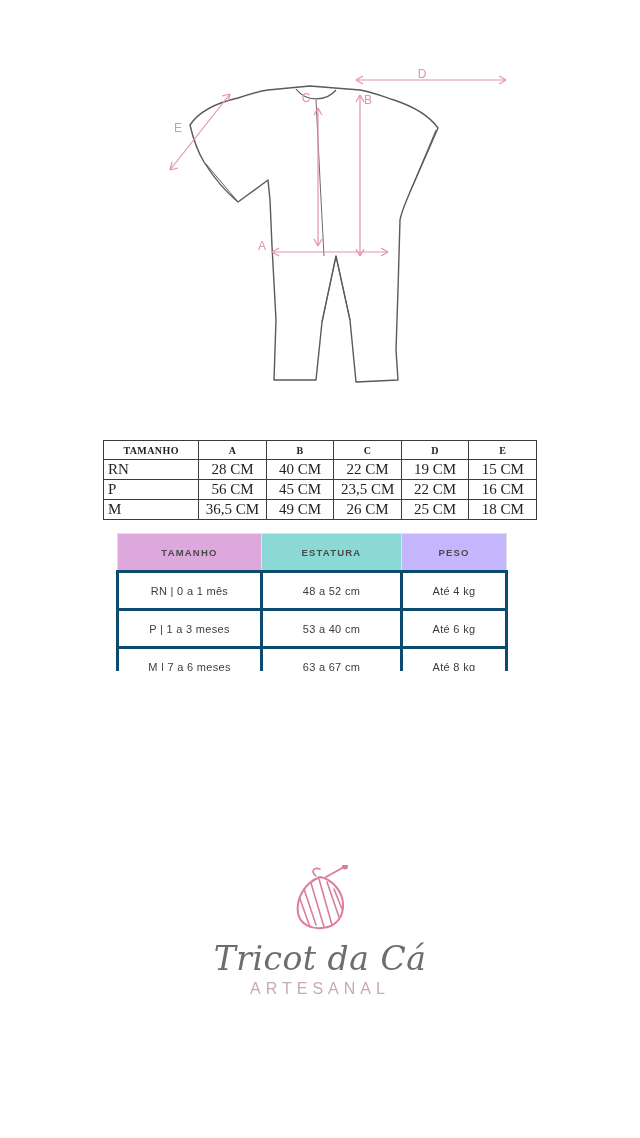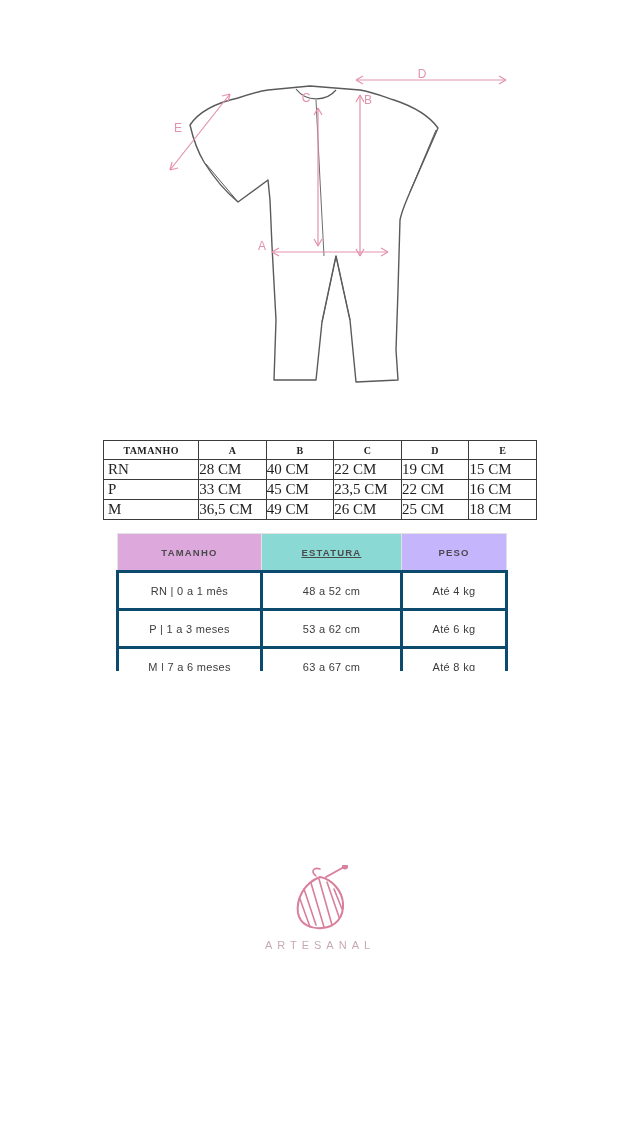--- a/index.html
+++ b/index.html
@@ -63,20 +63,21 @@
   }
   table.measure th.first, table.measure td.first {
     text-align: left;
     padding-left: 4px;
   }
   table.measure th.first {
     text-align: center;
     padding-left: 0;
   }
   table.measure td {
+    text-align: center;
     padding: 1px 0;
   }
   table.measure col.c0 { width: 22%; }
   table.measure col.cx { width: 15.6%; }
 
   
   #size-table-wrap {
     position: absolute;
     left: 116px;
     top: 533px;
@@ -91,21 +92,21 @@
   }
   table.sizes th {
     height: 34px;
     font-size: 9.5px;
     letter-spacing: 1.2px;
     font-weight: bold;
     color: #4a4a4a;
     border: 1px solid #e2e2e2;
   }
   table.sizes th.c-tamanho { background: #dda9dd; }
-  table.sizes th.c-estatura { background: #8ad9d4; text-decoration: underline; }
+  table.sizes th.c-estatura { background: #8ad9d4; }
   table.sizes th.c-peso { background: #c4b5fd; }
   table.sizes td {
     height: 33px;
     text-align: center;
     font-size: 11px;
     color: #3c3c3c;
     border: 3px solid #0c4a6e;
     background: #ffffff;
     letter-spacing: 0.3px;
   }
@@ -124,21 +125,21 @@
   }
   #logo-text {
     font-family: "DejaVu Serif", serif;
     font-size: 33px;
     color: #6d6d6d;
     letter-spacing: 0.5px;
     font-style: italic;
   }
   #logo-sub {
     font-family: "Liberation Sans", sans-serif;
-    font-size: 11px;
+    font-size: 16px;
     letter-spacing: 5px;
     color: #c7a9b5;
     margin-top: 2px;
   }
 </style>
 </head>
 <body>
 
 <div id="diagram-section">
   <svg id="garment-svg" width="420" height="330" viewBox="0 0 420 330">
@@ -237,21 +238,21 @@
       <tr>
         <td class="first">RN</td>
         <td>28 CM</td>
         <td>40 CM</td>
         <td>22 CM</td>
         <td>19 CM</td>
         <td>15 CM</td>
       </tr>
       <tr>
         <td class="first">P</td>
-        <td>33 CM</td>
+        <td>56 CM</td>
         <td>45 CM</td>
         <td>23,5 CM</td>
         <td>22 CM</td>
         <td>16 CM</td>
       </tr>
       <tr>
         <td class="first">M</td>
         <td>36,5 CM</td>
         <td>49 CM</td>
         <td>26 CM</td>
@@ -277,21 +278,21 @@
       </tr>
     </thead>
     <tbody>
       <tr>
         <td>RN | 0 a 1 mês</td>
         <td>48 a 52 cm</td>
         <td>Até 4 kg</td>
       </tr>
       <tr>
         <td>P | 1 a 3 meses</td>
-        <td>53 a 62 cm</td>
+        <td>53 a 40 cm</td>
         <td>Até 6 kg</td>
       </tr>
       <tr>
         <td>M | 7 a 6 meses</td>
         <td>63 a 67 cm</td>
         <td>Até 8 kg</td>
       </tr>
     </tbody>
   </table>
 </div>
@@ -308,14 +309,15 @@
       <path d="M47 17 L 59 52"></path>
       <path d="M54 24 L 62 44"></path>
       <path d="M20 34 L 30 62"></path>
 
       <path d="M46 12 L 64 2" stroke-width="2"></path>
       <circle cx="65" cy="1.5" r="3" fill="#d97f9b" stroke="none"></circle>
 
       <path d="M36 11 C 30 6, 34 2, 40 4" stroke-width="1.6"></path>
     </g>
   </svg>
+  <div id="logo-text">Tricot da Cá</div>
   <div id="logo-sub">ARTESANAL</div>
 </div>
 
 </body></html>

